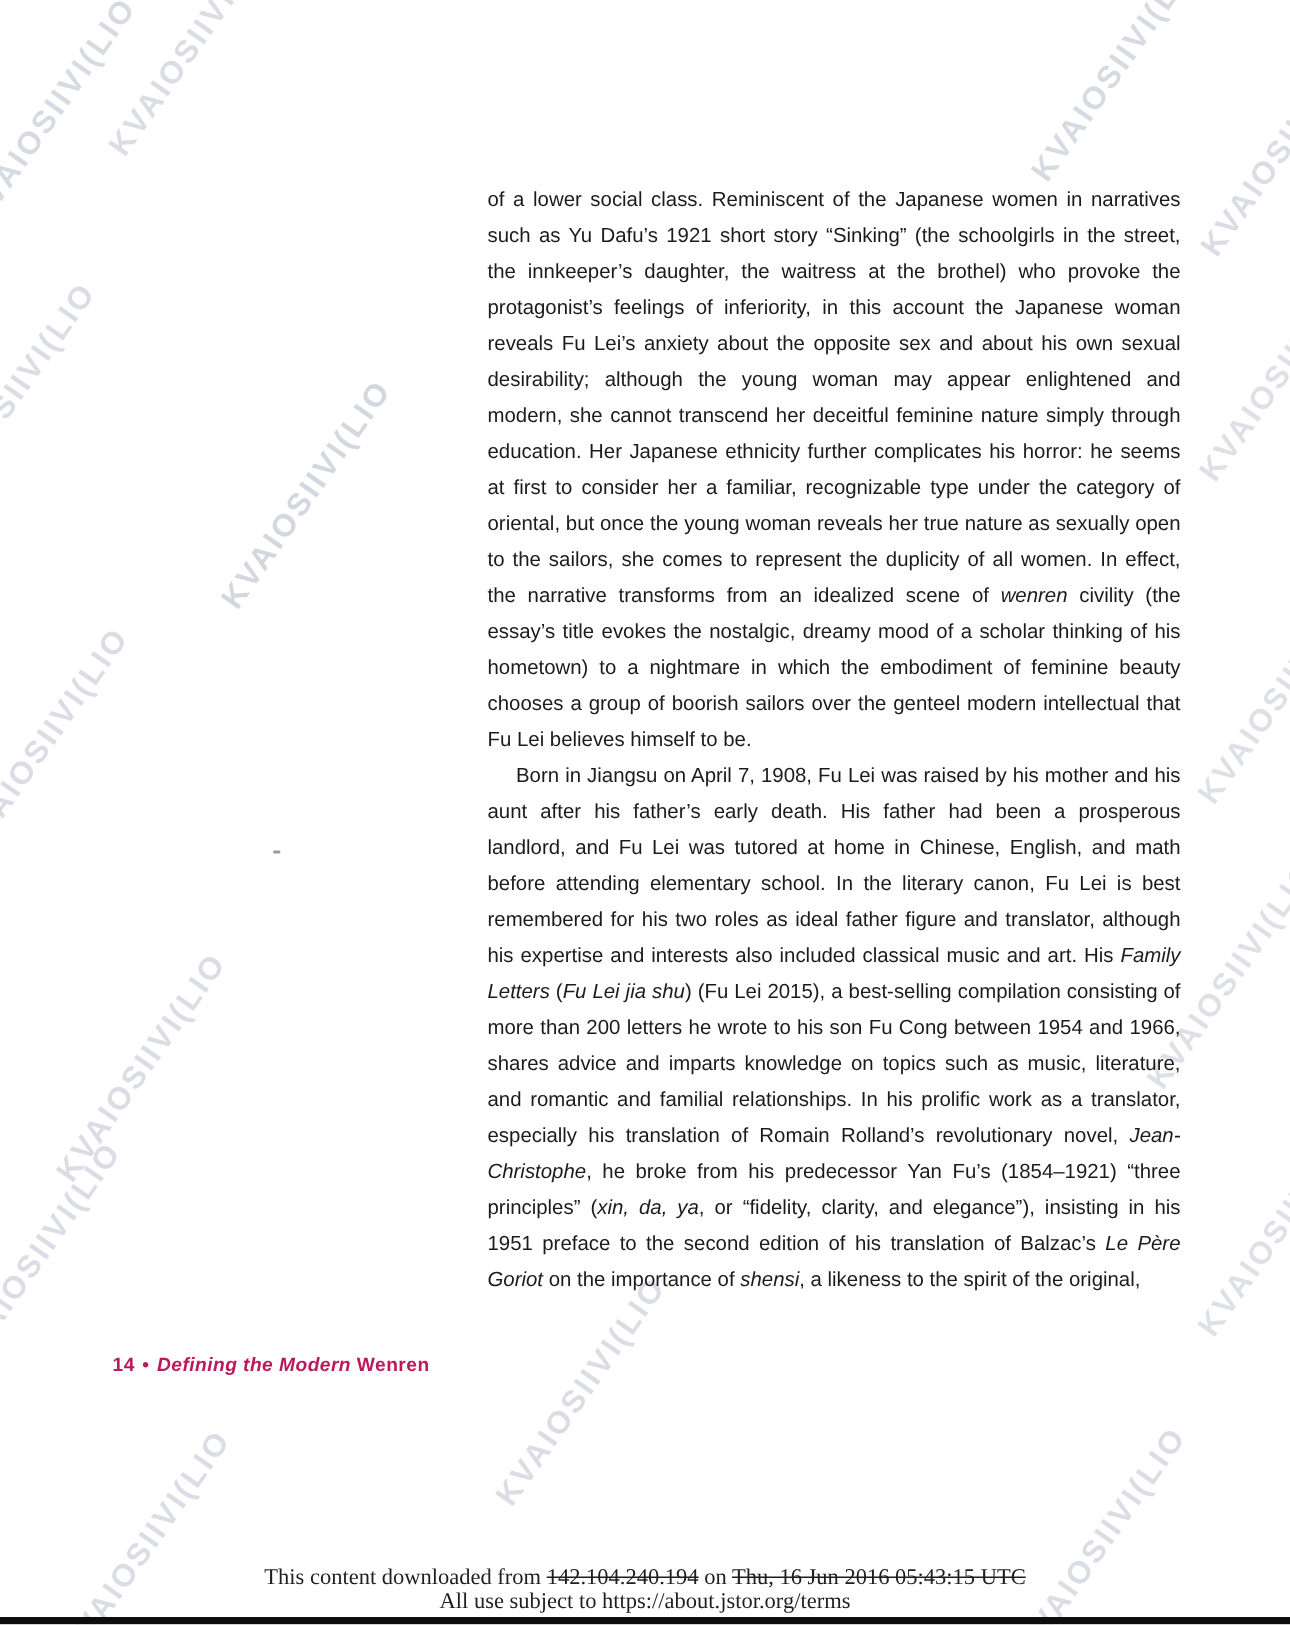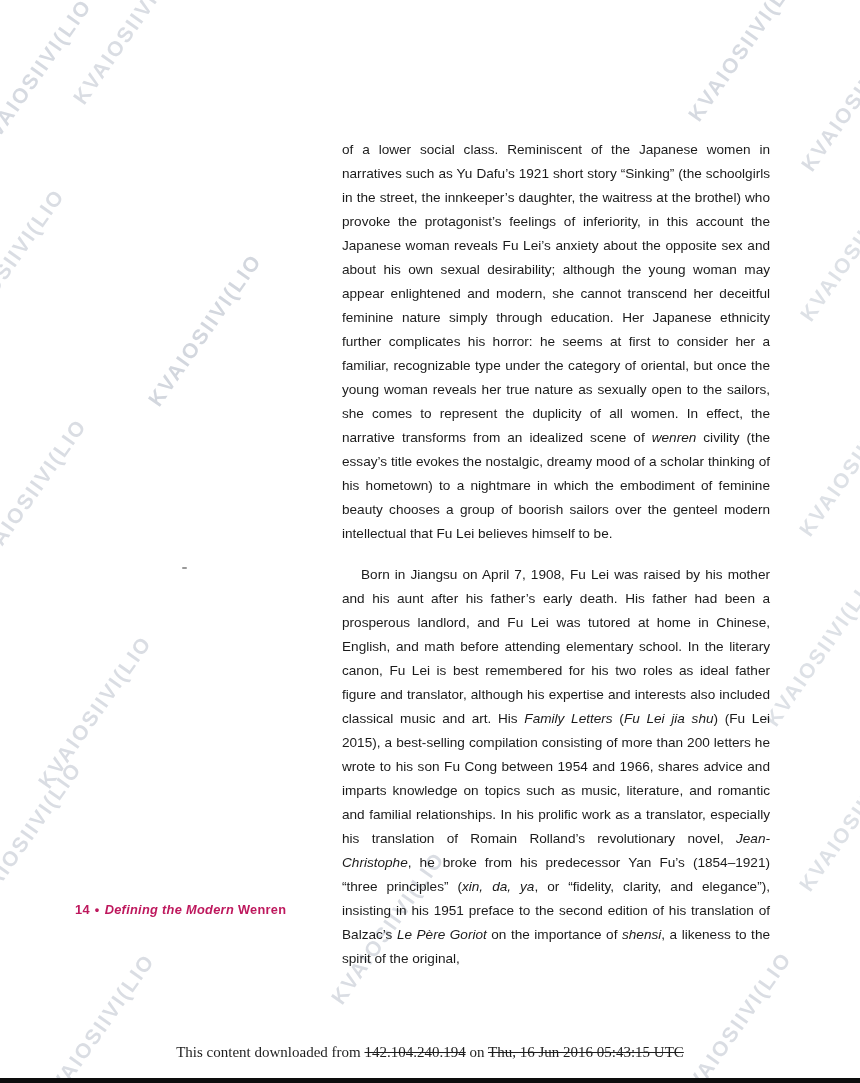--- a/index.html
+++ b/index.html
@@ -27,21 +27,21 @@
   .text-block {
     position: absolute;
     left: 325px;
     top: 121px;
     width: 462px;
     font-size: 13.6px;
     line-height: 24px;
     color: #1b1b1b;
     text-align: justify;
   }
-  .para { margin: 17px; }
+  .para { margin: 0; }
   .para.indent { text-indent: 19px; }
   .text-block em { font-style: italic; }
   
   .running-footer {
     position: absolute;
     left: 75px;
     top: 902px;
     font-size: 12.8px;
     font-weight: bold;
     color: #be185d;
@@ -112,17 +112,18 @@
 
   <div class="scan-speck"></div>
 
   <div class="running-footer">
     <span>14</span><span class="sep">•</span><span class="it">Defining the Modern</span>
     <span>Wenren</span>
   </div>
 
   <div class="jstor-footer">
     <div><span>This content downloaded from </span><span class="struck">142.104.240.194</span><span> on </span><span class="struck">Thu, 16 Jun 2016 05:43:15 UTC</span></div>
+    <div>All use subject to https://about.jstor.org/terms</div>
   </div>
 
   <div class="bottom-bar"></div>
 
 </div>
 
 </body></html>

